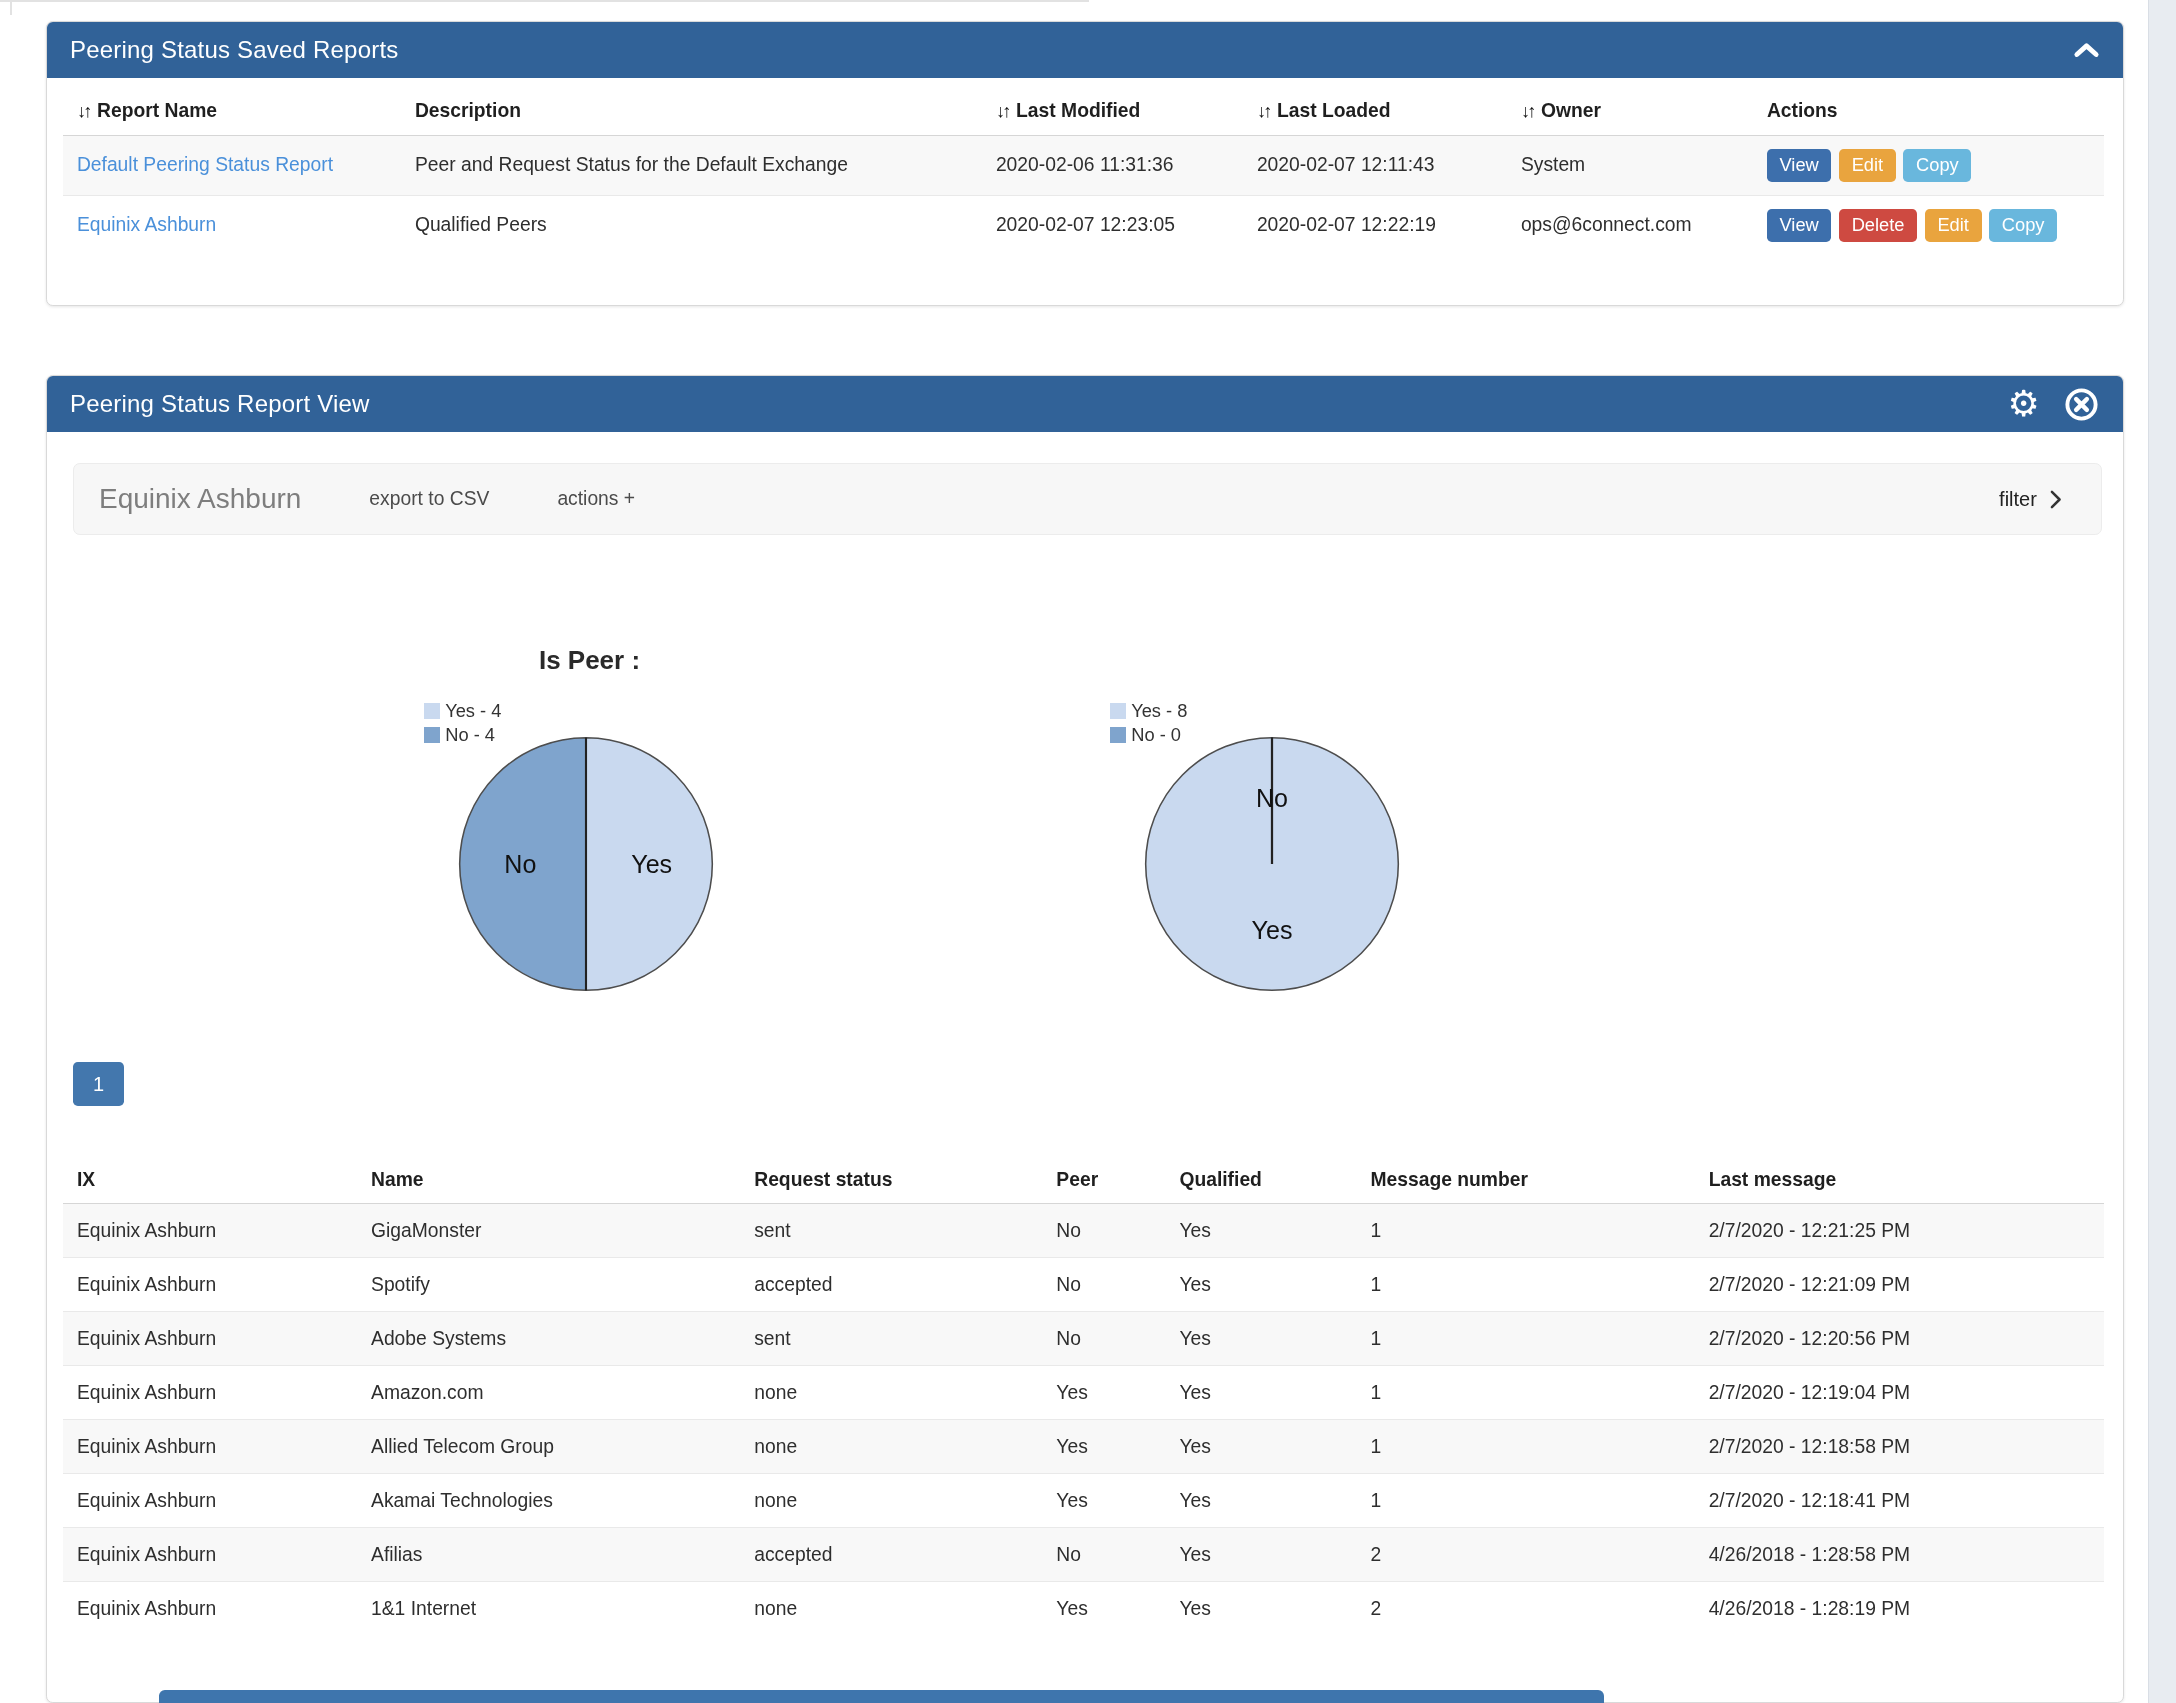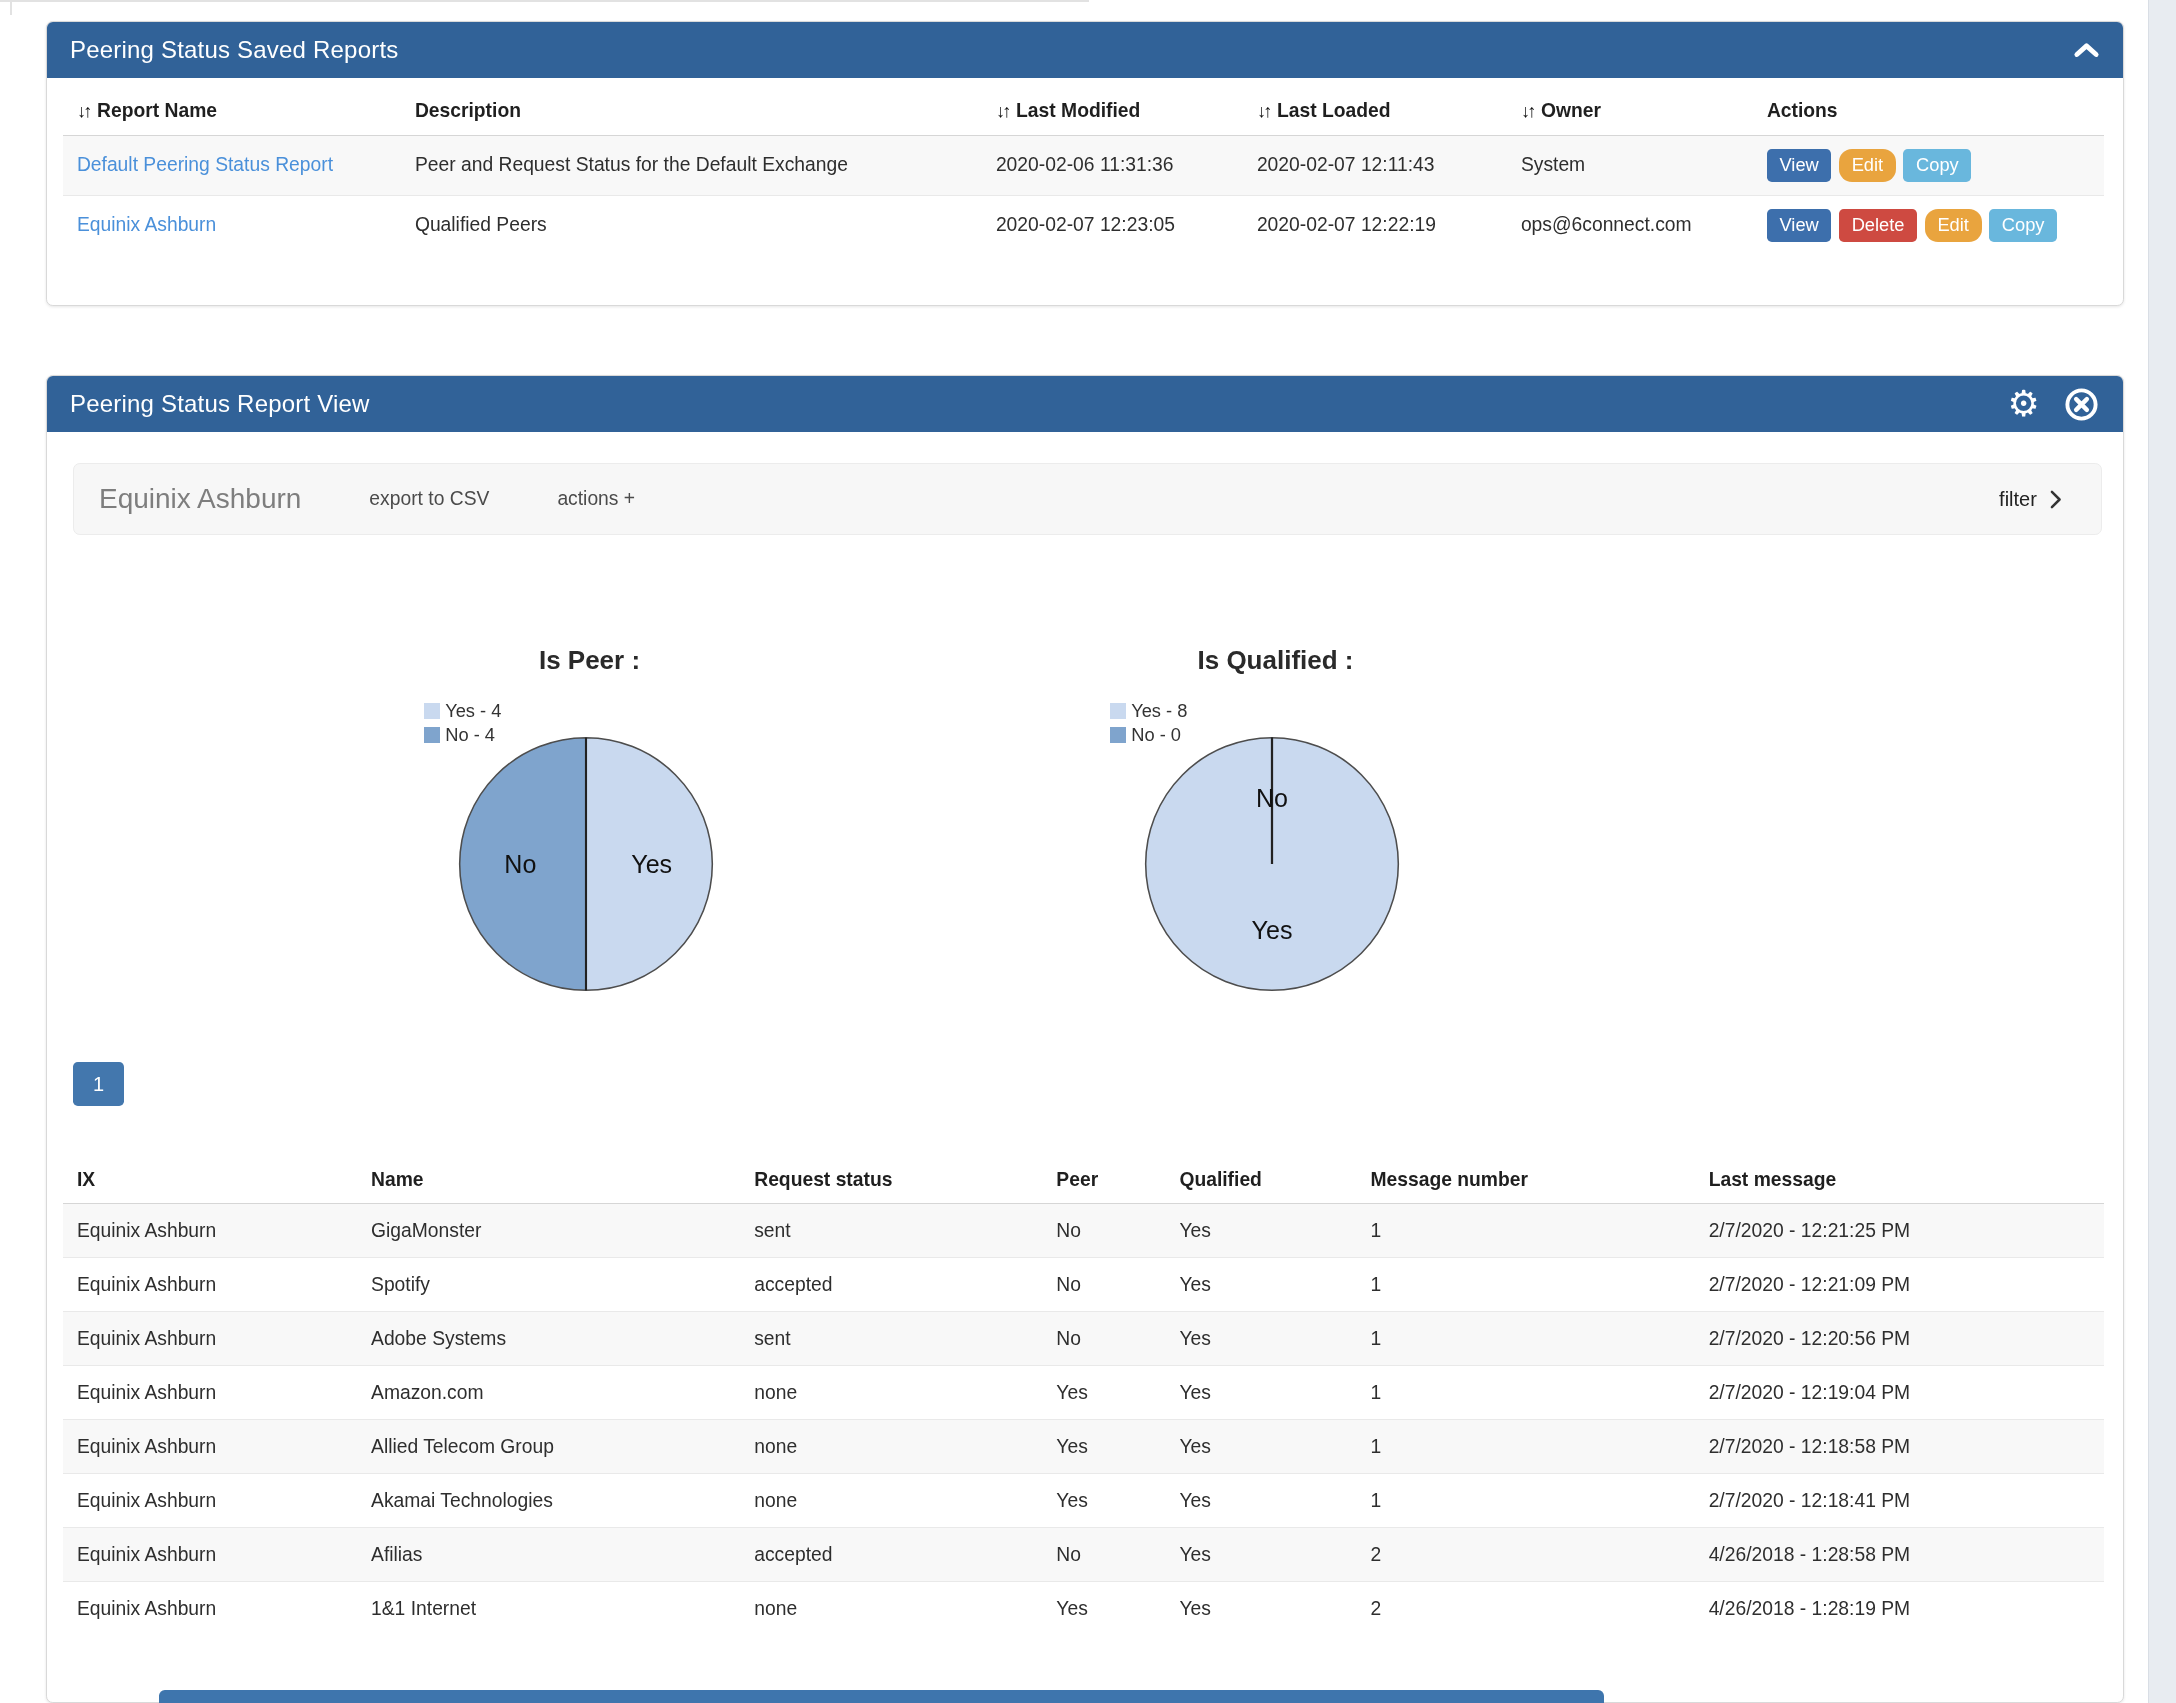--- a/index.html
+++ b/index.html
@@ -33,21 +33,21 @@
   .tbl tbody tr:nth-child(odd){background:#f8f8f8;}
   .saved-tbl{margin-top:9.7px;}
   .saved-tbl td{height:59px;}
   .results-tbl td{height:53px;}
   .sort-icon{font-weight:bold;color:#111;letter-spacing:-2.9px;margin-right:7.7px;font-size:18.3px;}
   .report-link{color:#4a90da;text-decoration:none;cursor:pointer;}
 
   .btn{display:inline-block;padding:6.8px 12.6px;border-radius:4.8px;color:#fff;font-size:18.3px;line-height:20px;margin-right:7.7px;cursor:pointer;}
   .btn-view{background:#3d6fac;}
   .btn-delete{background:#ce4a41;}
-  .btn-edit{background:#e9a43e;border-radius:13px;}
+  .btn-edit{background:#e9a43e;}
   .btn-copy{background:#69b7dd;}
 
   
   .toolbar{
     position:absolute;left:26px;top:87px;width:2027px;height:70px;
     background:#f7f7f7;border:1px solid #ececec;border-radius:6.8px;
     display:flex;align-items:center;
   }
   .report-name{font-size:28px;color:#7e7e7e;margin-left:25px;}
   .tool-link{font-size:19.3px;color:#4b4b4b;margin-left:68px;cursor:pointer;}
@@ -172,21 +172,20 @@
         <path d="M0,0 L8.021436534415163e-15,-131 A131,131 0 0 1 8.021436534415163e-15,131 Z" fill="#c9d9ef" stroke="#4d4d4d" stroke-width="1.6"></path>
         <path d="M0,0 L8.021436534415163e-15,131 A131,131 0 0 1 -2.4064309603245488e-14,-131 Z" fill="#7fa4cd" stroke="#4d4d4d" stroke-width="1.6"></path>
         <line x1="0" y1="0" x2="8.021436534415163e-15" y2="-131" stroke="#222" stroke-width="2.2"></line>
         <line x1="0" y1="0" x2="8.021436534415163e-15" y2="131" stroke="#222" stroke-width="2.2"></line>
         <text x="68.12" y="0" text-anchor="middle" dominant-baseline="central" font-size="26" fill="#111">Yes</text>
         <text x="-68.12" y="8.34229399579177e-15" text-anchor="middle" dominant-baseline="central" font-size="26" fill="#111">No</text>
       </svg>
   </div>
 
   <div class="chart chart-1">
-    <div class="chart-title">Is Qualified :</div>
     <div class="legend">
       <div class="legend-item">
         <span class="swatch" style="background: rgb(201, 217, 239);"></span>
         <span>Yes - 8</span>
       </div>
       <div class="legend-item">
         <span class="swatch" style="background: rgb(127, 164, 205);"></span>
         <span>No - 0</span>
       </div>
     </div>

